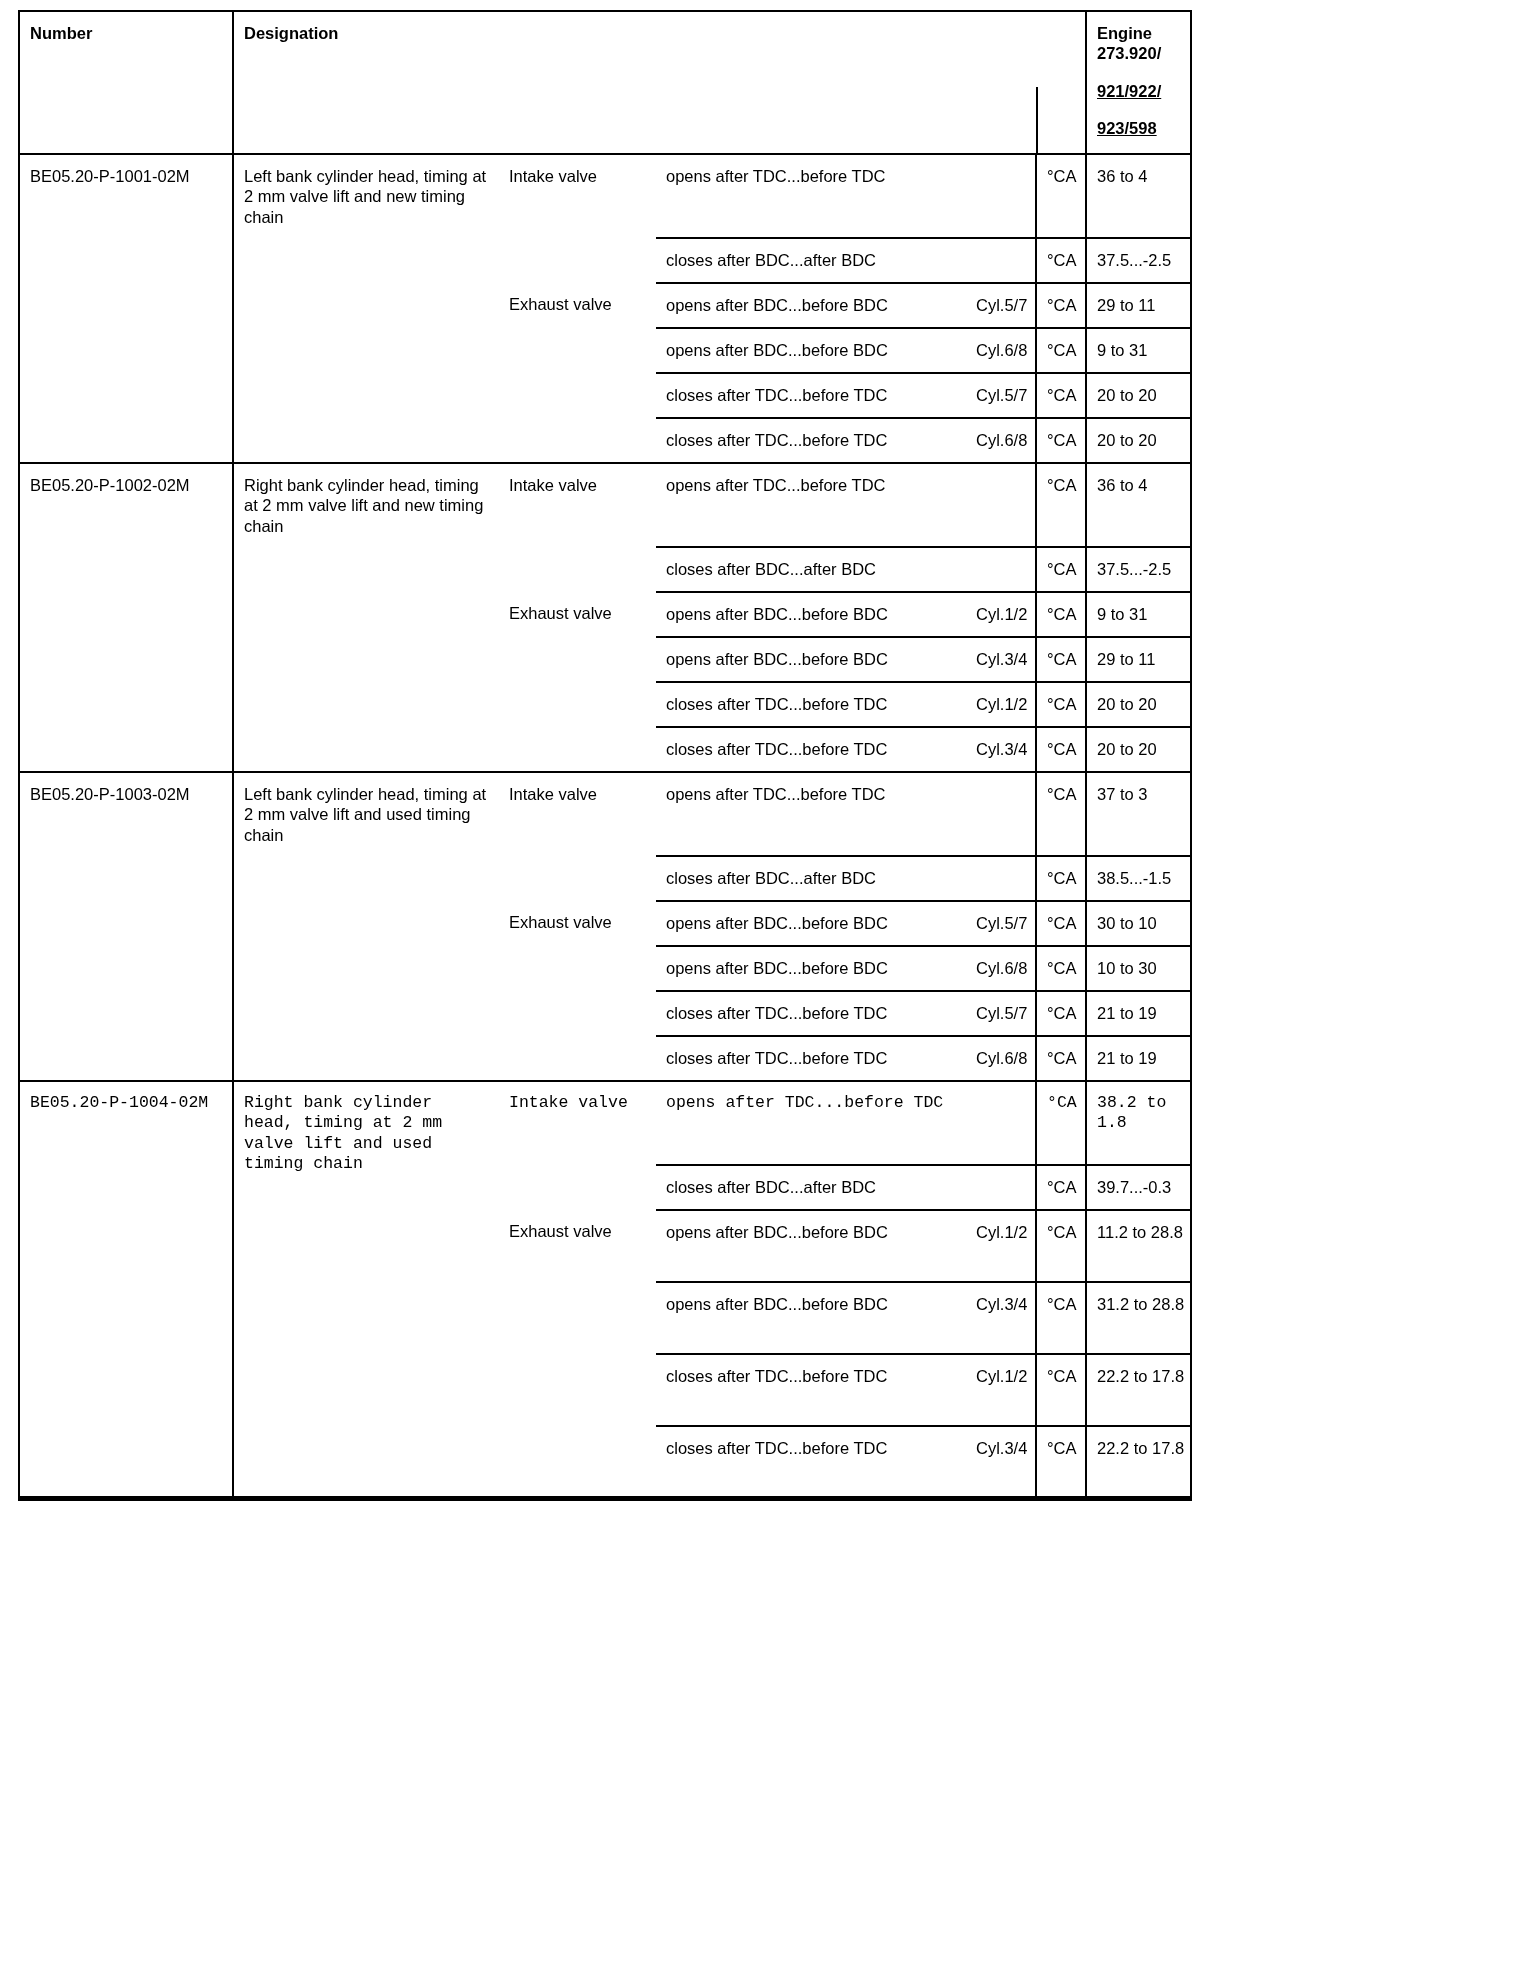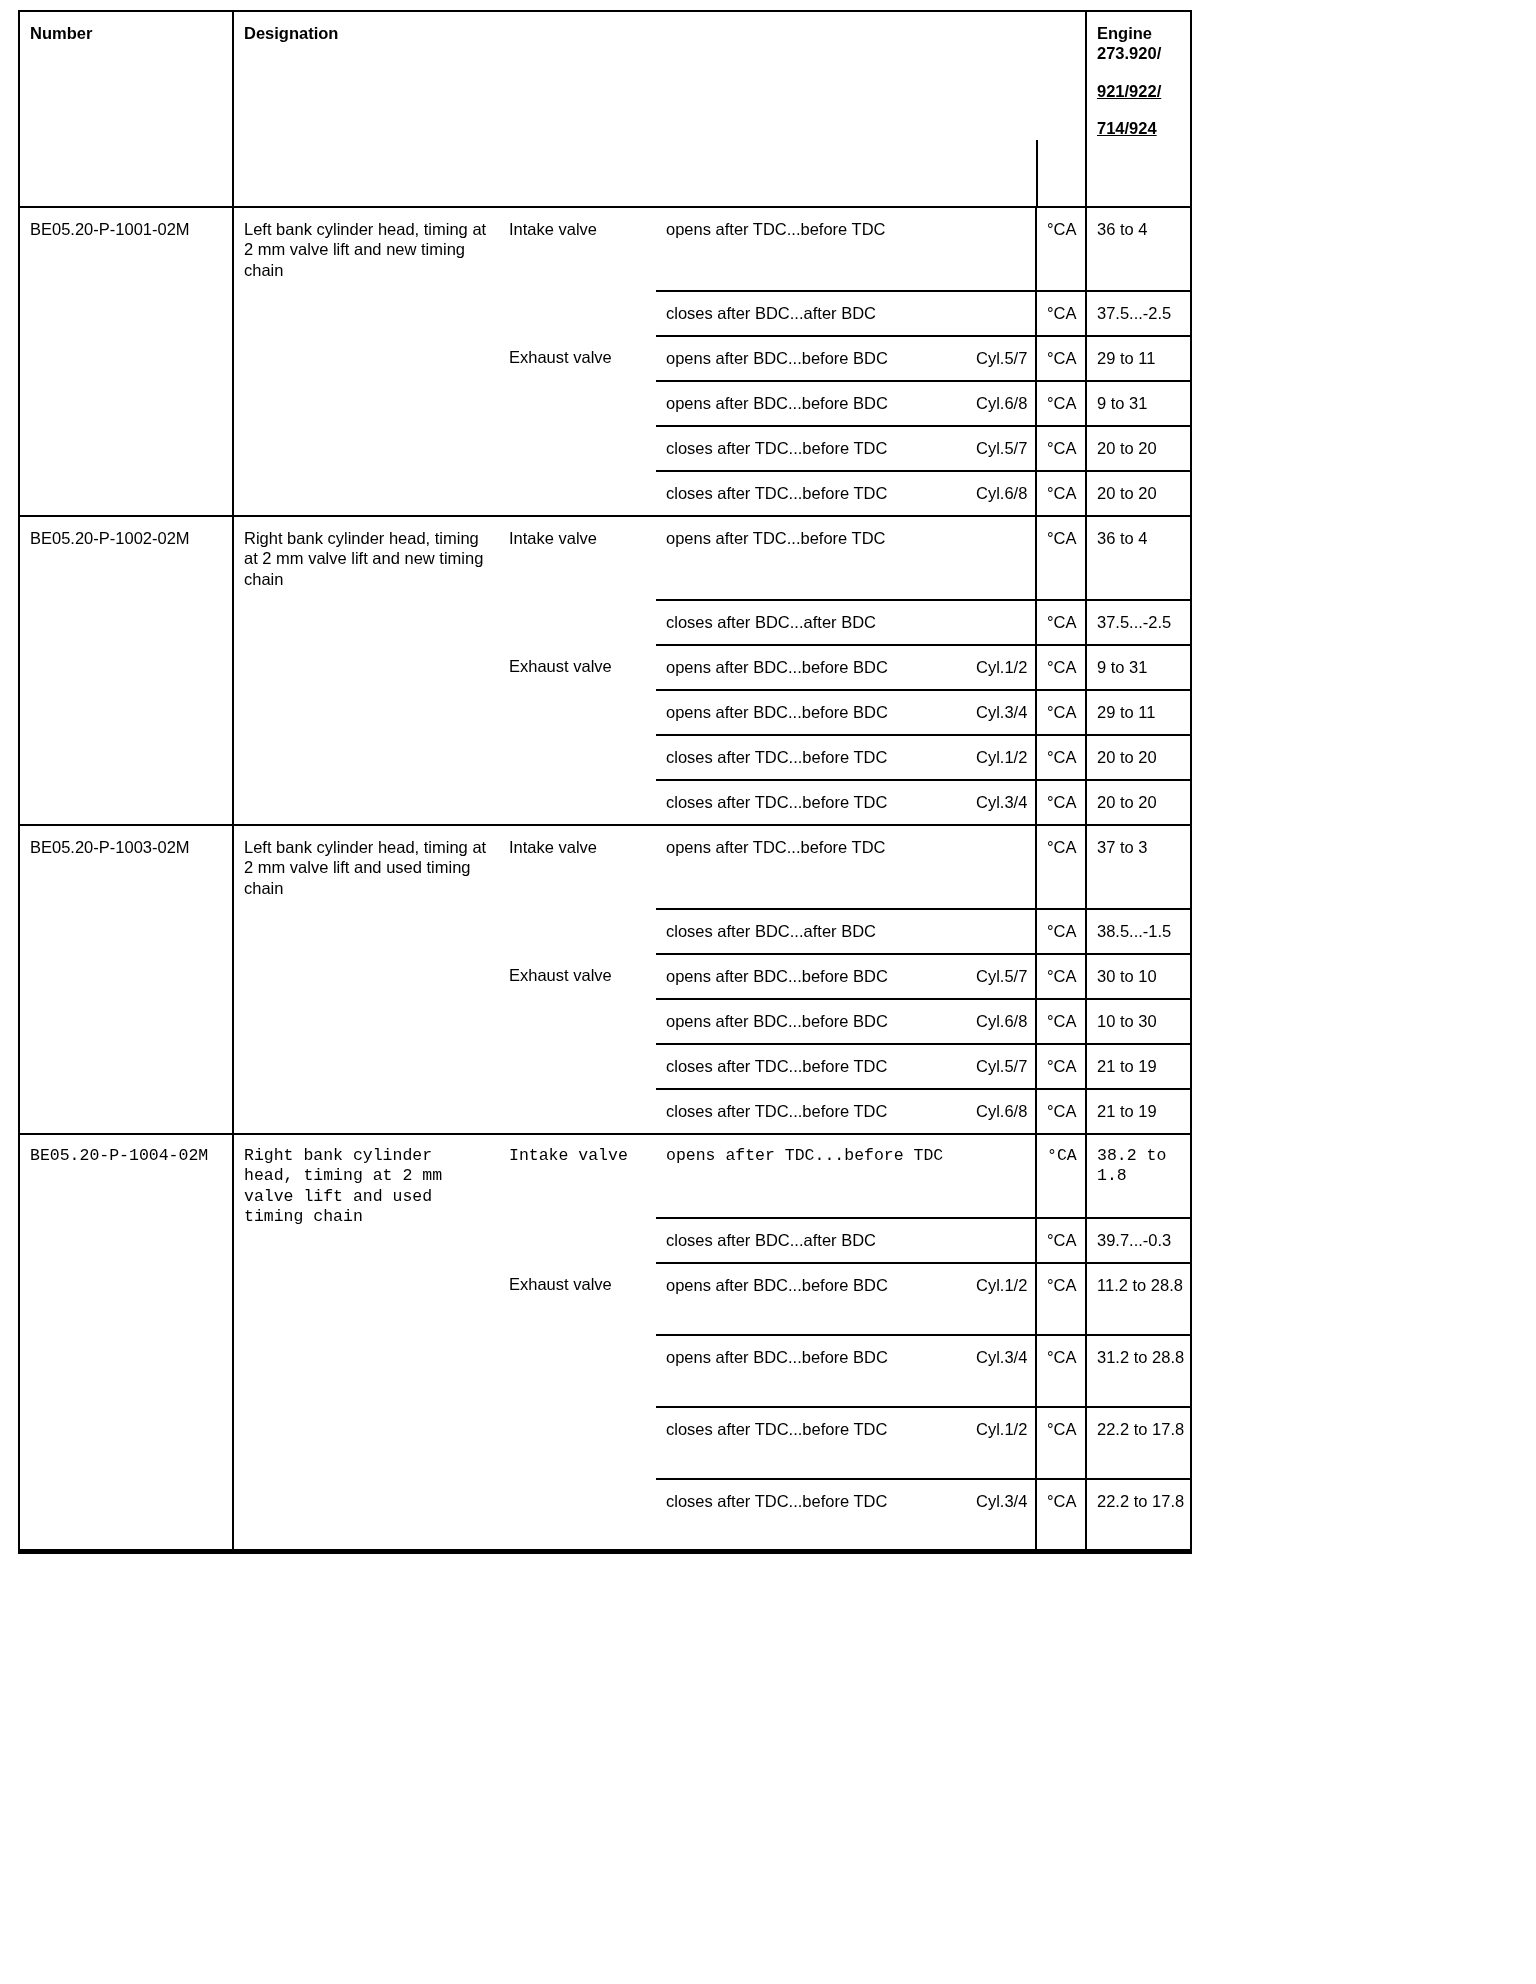--- a/index.html
+++ b/index.html
@@ -34,21 +34,21 @@
   col.c-value  { width: 105px; }
   th, td {
     vertical-align: top;
     text-align: left;
     font-size: 16.5px;
     line-height: 1.24;
     font-weight: 400;
     padding: 11px 8px 6px 10px;
     overflow: hidden;
   }
-  thead th { font-weight: 700; height: 196px; }
+  thead th { font-weight: 700; height: 143px; }
   th.h-number, td.col-number { border-right: 2px solid #000; }
   td.col-unit  { border-left: 2px solid #000; padding-right: 2px; }
   th.h-engine, td.col-value { border-left: 2px solid #000; border-radius: 16px; }
   td.col-value { padding-left: 10px; padding-right: 4px; }
   .group-top { border-top: 2px solid #000; }
   .row-line  { border-top: 2px solid #000; }
   th.h-unit { position: relative; padding: 0; }
   .partial-line {
     position: absolute;
     left: 0; bottom: 0;
@@ -77,21 +77,21 @@
       <tr>
         <th class="h-number">Number</th>
         <th class="h-desig" colspan="4">Designation</th>
         <th class="h-unit">
             <span class="partial-line"></span>
           </th>
         <th class="h-engine">
           <span class="eng-line">Engine</span>
           <span class="eng-line">273.920/</span>
           <span class="eng-line eng-gap">921/922/</span>
-          <span class="eng-line eng-gap">714/924</span>
+          <span class="eng-line eng-gap">923/598</span>
         </th>
       </tr>
     </thead>
     <tbody>
         <tr style="height: 84px;">
           <td class="col-number group-top" rowspan="6">BE05.20-P-1001-02M</td>
           <td class="col-desig group-top" rowspan="6">Left bank cylinder head, timing at 2 mm valve lift and new timing chain</td>
           <td class="col-valve group-top">Intake valve</td>
           <td class="col-spec group-top">opens after TDC...before TDC</td>
           <td class="col-cyl group-top"></td>

